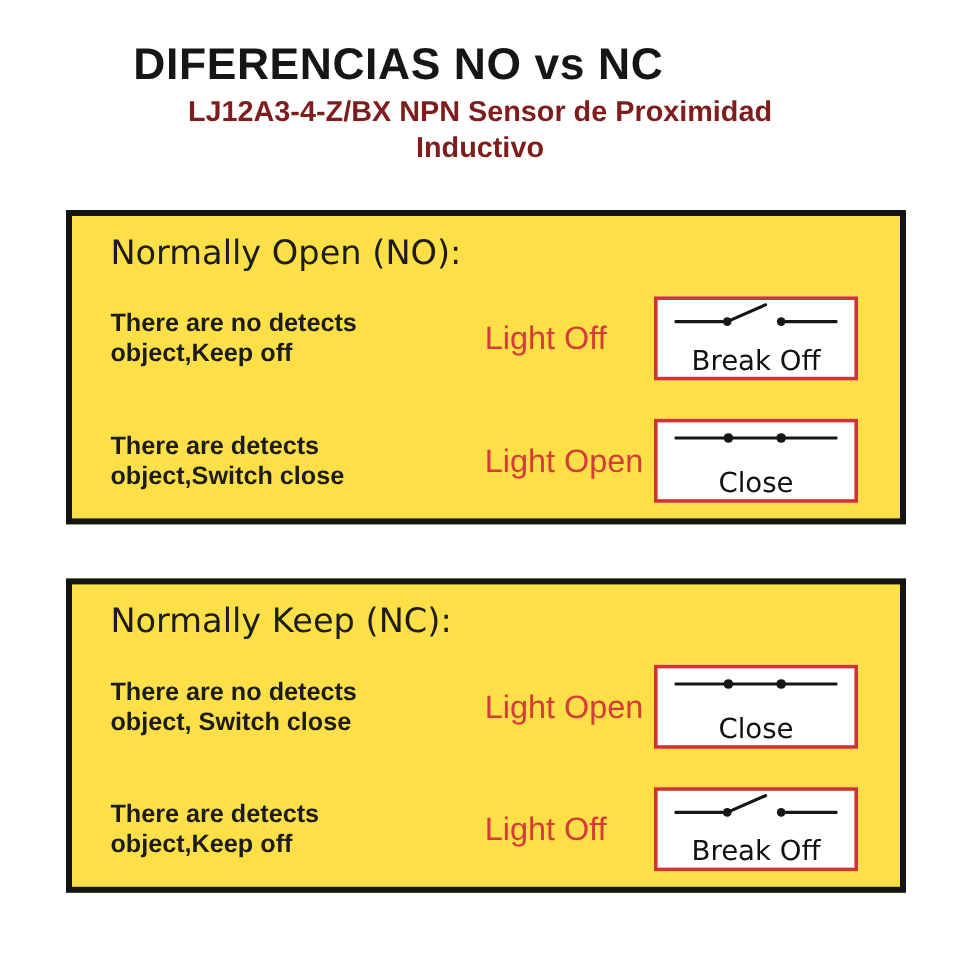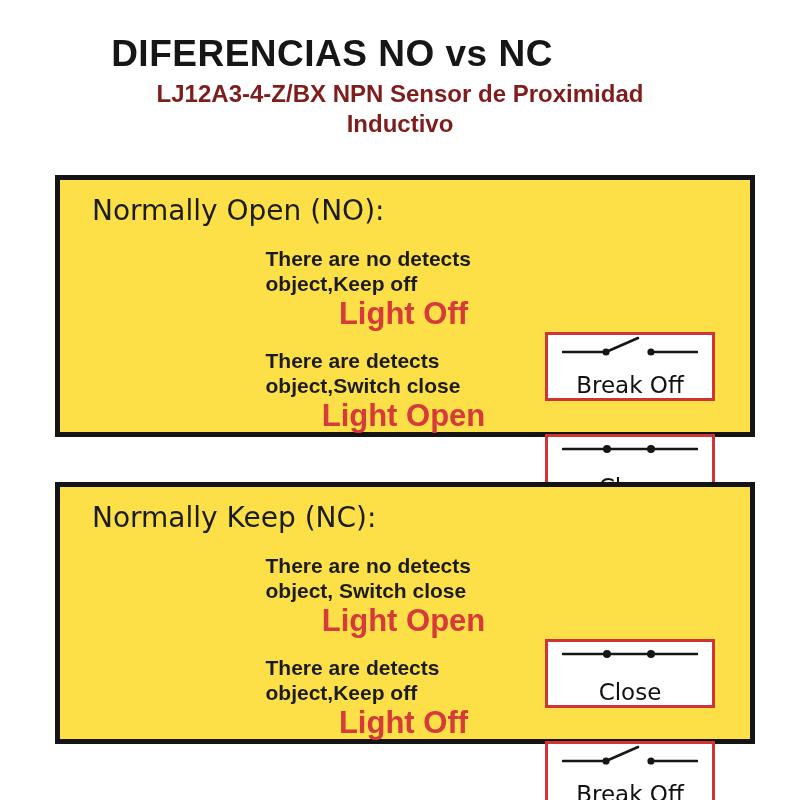--- a/index.html
+++ b/index.html
@@ -26,29 +26,29 @@
     border:5px solid var(--frame);background:#fde047;
   }
   .section-no{top:175px;}
   .section-nc{top:482px;}
   .section-heading{
     position:absolute;left:32px;top:14px;
     font-family:"DejaVu Sans",sans-serif;font-weight:400;font-size:28px;color:#1c1c1c;
   }
   .row{
     position:absolute;left:32px;right:35px;height:72px;
-    display:flex;align-items:center;flex-direction:column;
+    display:flex;align-items:center;
   }
   .row-0{top:66px;}
   .row-1{top:168px;}
   .desc{
     width:276px;font-weight:700;font-size:21px;line-height:25px;color:#1c1c1c;
   }
   .light-label{
-    font-weight:700;font-size:31px;color:var(--red-text);white-space:nowrap;
+    font-weight:400;font-size:27px;color:var(--red-text);white-space:nowrap;margin-left:36px;
   }
   .switch-box{
     margin-left:auto;width:170px;height:70px;box-sizing:border-box;
     border:3px solid var(--red-border);background:#fff;
     display:flex;flex-direction:column;align-items:center;justify-content:center;gap:13px;
   }
   .switch-svg{width:136px;height:24px;display:none;}
   .switch-box.switch-open .svg-open{display:block;}
   .switch-box.switch-closed .svg-closed{display:block;}
   .switch-label{

